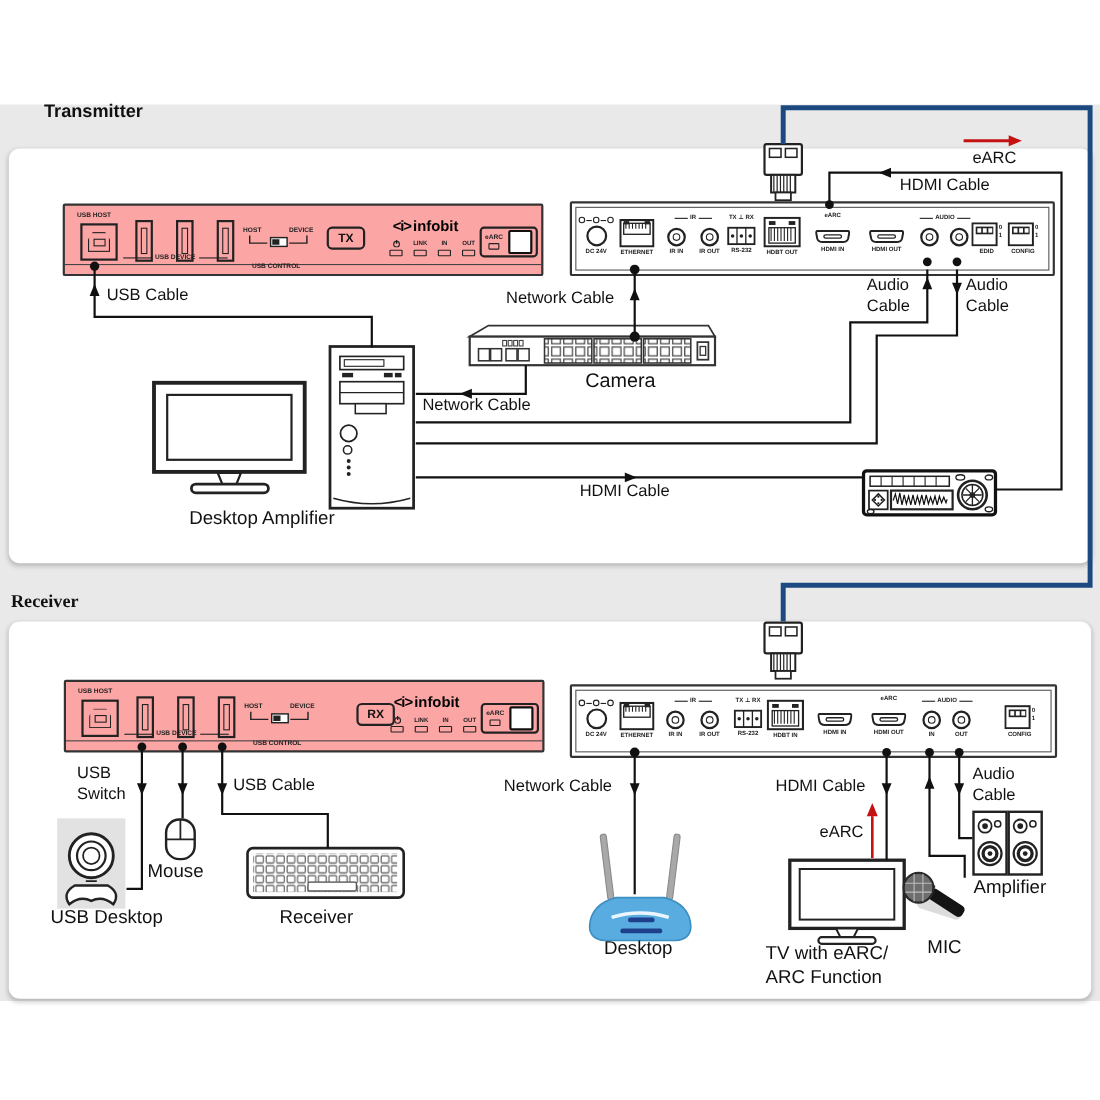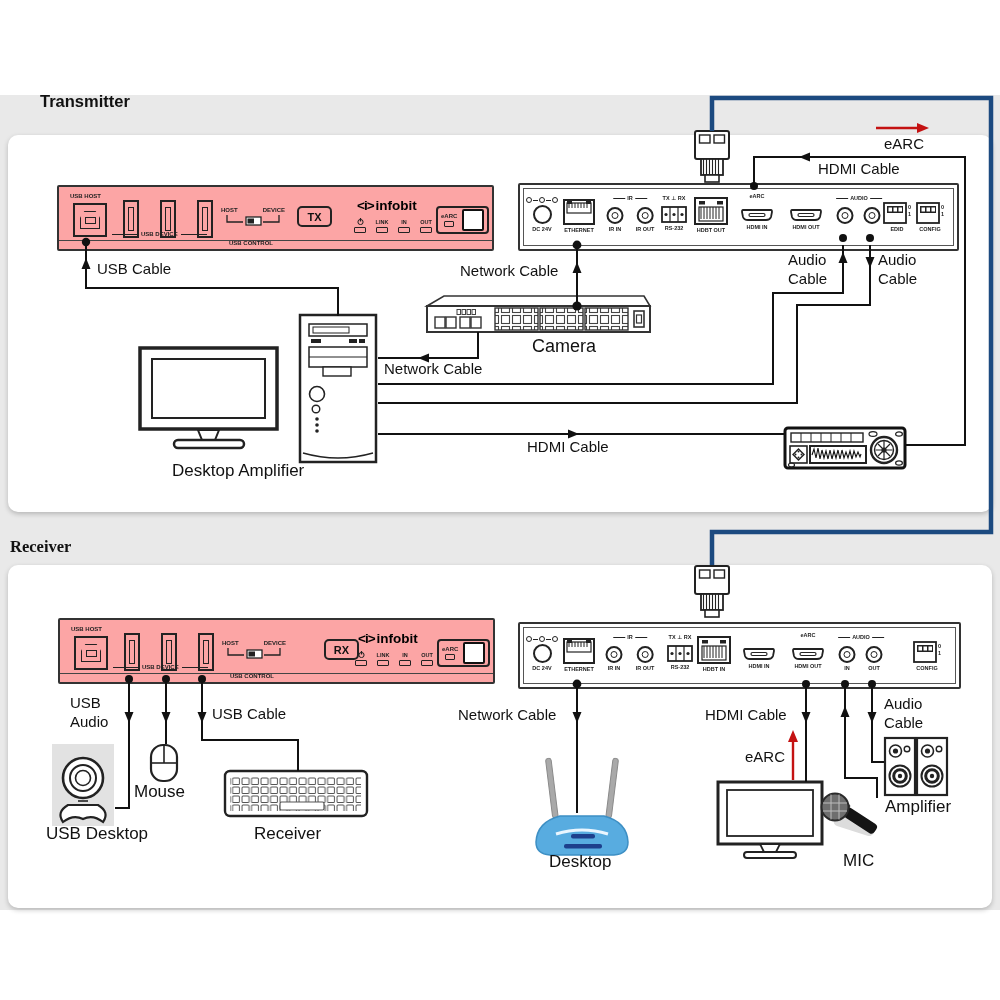--- a/index.html
+++ b/index.html
@@ -665,27 +665,29 @@
   <div class="dev txt" style="left:172px;top:461px;">Desktop Amplifier</div>
   <div class="lbl txt" style="left:527px;top:438px;">HDMI Cable</div>
   <div class="lbl pre txt" style="left:788px;top:250px;">Audio
 Cable</div>
   <div class="lbl pre txt" style="left:878px;top:250px;">Audio
 Cable</div>
   <div class="lbl txt" style="left:884px;top:135px;">eARC</div>
   <div class="lbl txt" style="left:818px;top:160px;">HDMI Cable</div>
 
   <div class="lbl pre txt" style="left:70px;top:693px;">USB
-Audio</div>
+Switch</div>
   <div class="lbl txt" style="left:212px;top:705px;">USB Cable</div>
   <div class="dev txt" style="left:46px;top:824px;">USB Desktop</div>
   <div class="dev txt" style="left:134px;top:782px;">Mouse</div>
   <div class="dev txt" style="left:254px;top:824px;">Receiver</div>
   <div class="lbl txt" style="left:458px;top:706px;">Network Cable</div>
   <div class="dev txt" style="left:549px;top:852px;">Desktop</div>
   <div class="lbl txt" style="left:705px;top:706px;">HDMI Cable</div>
   <div class="lbl txt" style="left:745px;top:748px;">eARC</div>
+  <div class="dev pre txt" style="left:696px;top:856px;line-height:22px;">TV with eARC/
+ARC Function</div>
   <div class="dev txt" style="left:843px;top:851px;">MIC</div>
   <div class="dev txt" style="left:885px;top:797px;">Amplifier</div>
   <div class="lbl pre txt" style="left:884px;top:694px;">Audio
 Cable</div>
 
 </div>
 
 </body></html>

